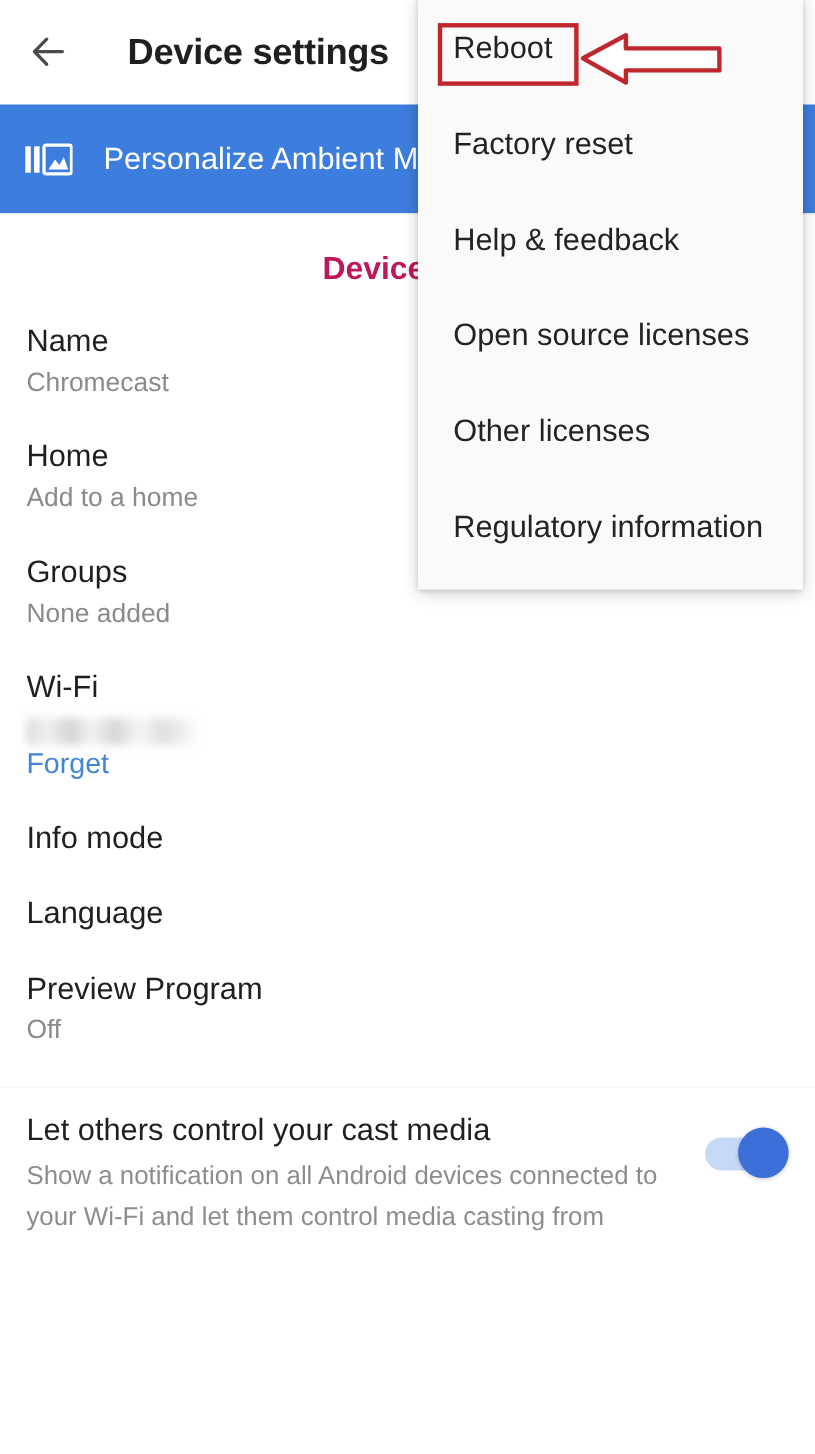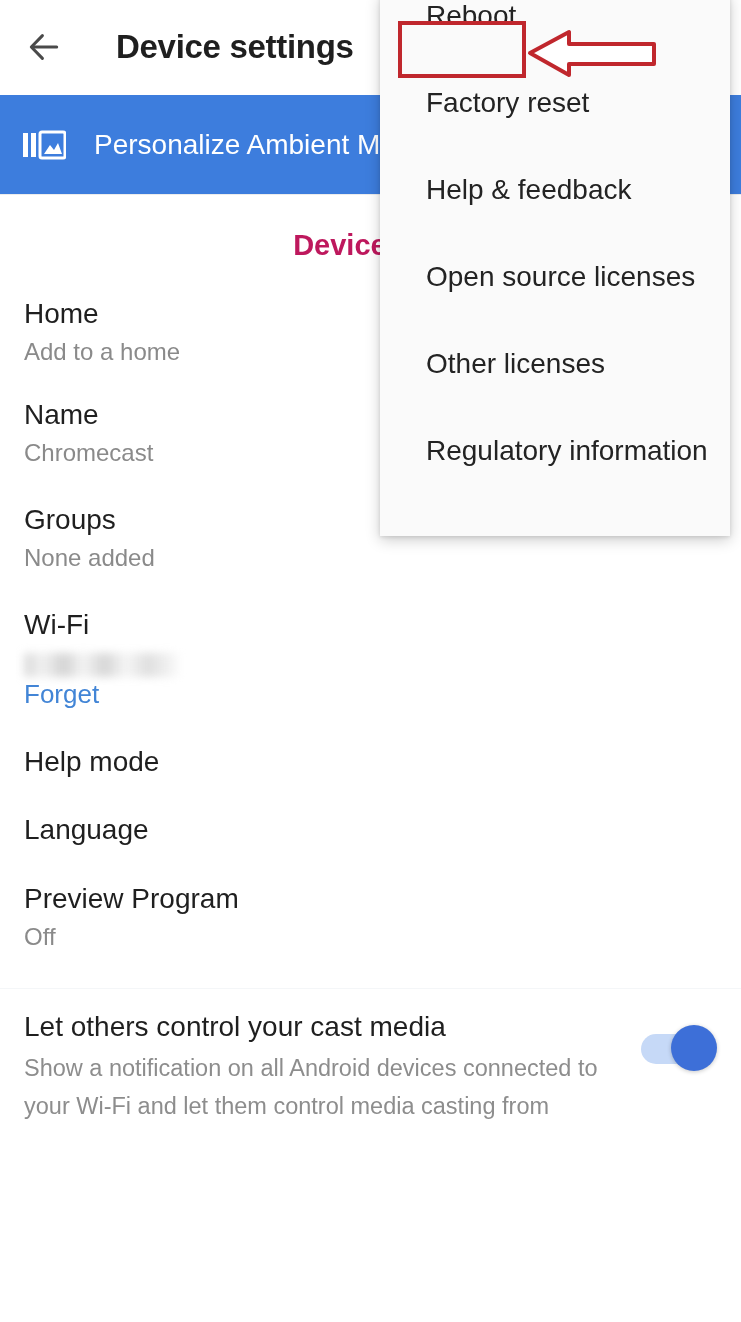--- a/index.html
+++ b/index.html
@@ -172,22 +172,22 @@
     left: 380px; top: -6px;
     width: 350px;
     background: #fafafa;
     box-shadow: 0 4px 14px rgba(0,0,0,0.20), 0 1px 4px rgba(0,0,0,0.12);
     padding: 6px 0 14px 0;
     z-index: 40;
   }
   .menu-item {
     height: 87px;
     display: flex;
-    align-items: flex-start;
-    padding-left: 46px;
+    align-items: center;
+    padding-left: 32px;
     font-size: 28px;
     color: #232323;
     white-space: nowrap;
   }
 
   
   .anno-box {
     position: absolute;
     left: 398px; top: 21px;
     width: 128px; height: 57px;
@@ -234,45 +234,45 @@
 
   <div class="body">
 
 
     <div class="divider"></div>
 
     <div class="row" style="padding-top:34px;">
       <div class="section-head">Device Info</div>
     </div>
 
+    <div class="row" style="padding-top:32px;">
+      <div class="row-title">Name</div>
+      <div class="row-sub">Chromecast</div>
+    </div>
+
     <div class="row" style="padding-top:36px;">
       <div class="row-title">Home</div>
       <div class="row-sub">Add to a home</div>
-    </div>
-
-    <div class="row" style="padding-top:32px;">
-      <div class="row-title">Name</div>
-      <div class="row-sub">Chromecast</div>
     </div>
 
     <div class="row" style="padding-top:36px;">
       <div class="row-title">Groups</div>
       <div class="row-sub">None added</div>
     </div>
 
     <div class="row row-flex" style="padding-top:36px;flex-direction:column;">
       <div style="flex:1;">
         <div class="row-title">Wi-Fi</div>
         <div class="redacted" style="width:155px;"></div>
       </div>
       <div class="link">Forget</div>
     </div>
 
     <div class="row" style="padding-top:36px;">
-      <div class="row-title">Help mode</div>
+      <div class="row-title">Info mode</div>
     </div>
 
     <div class="row" style="padding-top:36px;">
       <div class="row-title">Language</div>
     </div>
 
     <div class="row" style="padding-top:36px; padding-bottom:36px;">
       <div class="row-title">Preview Program</div>
       <div class="row-sub">Off</div>
     </div>

